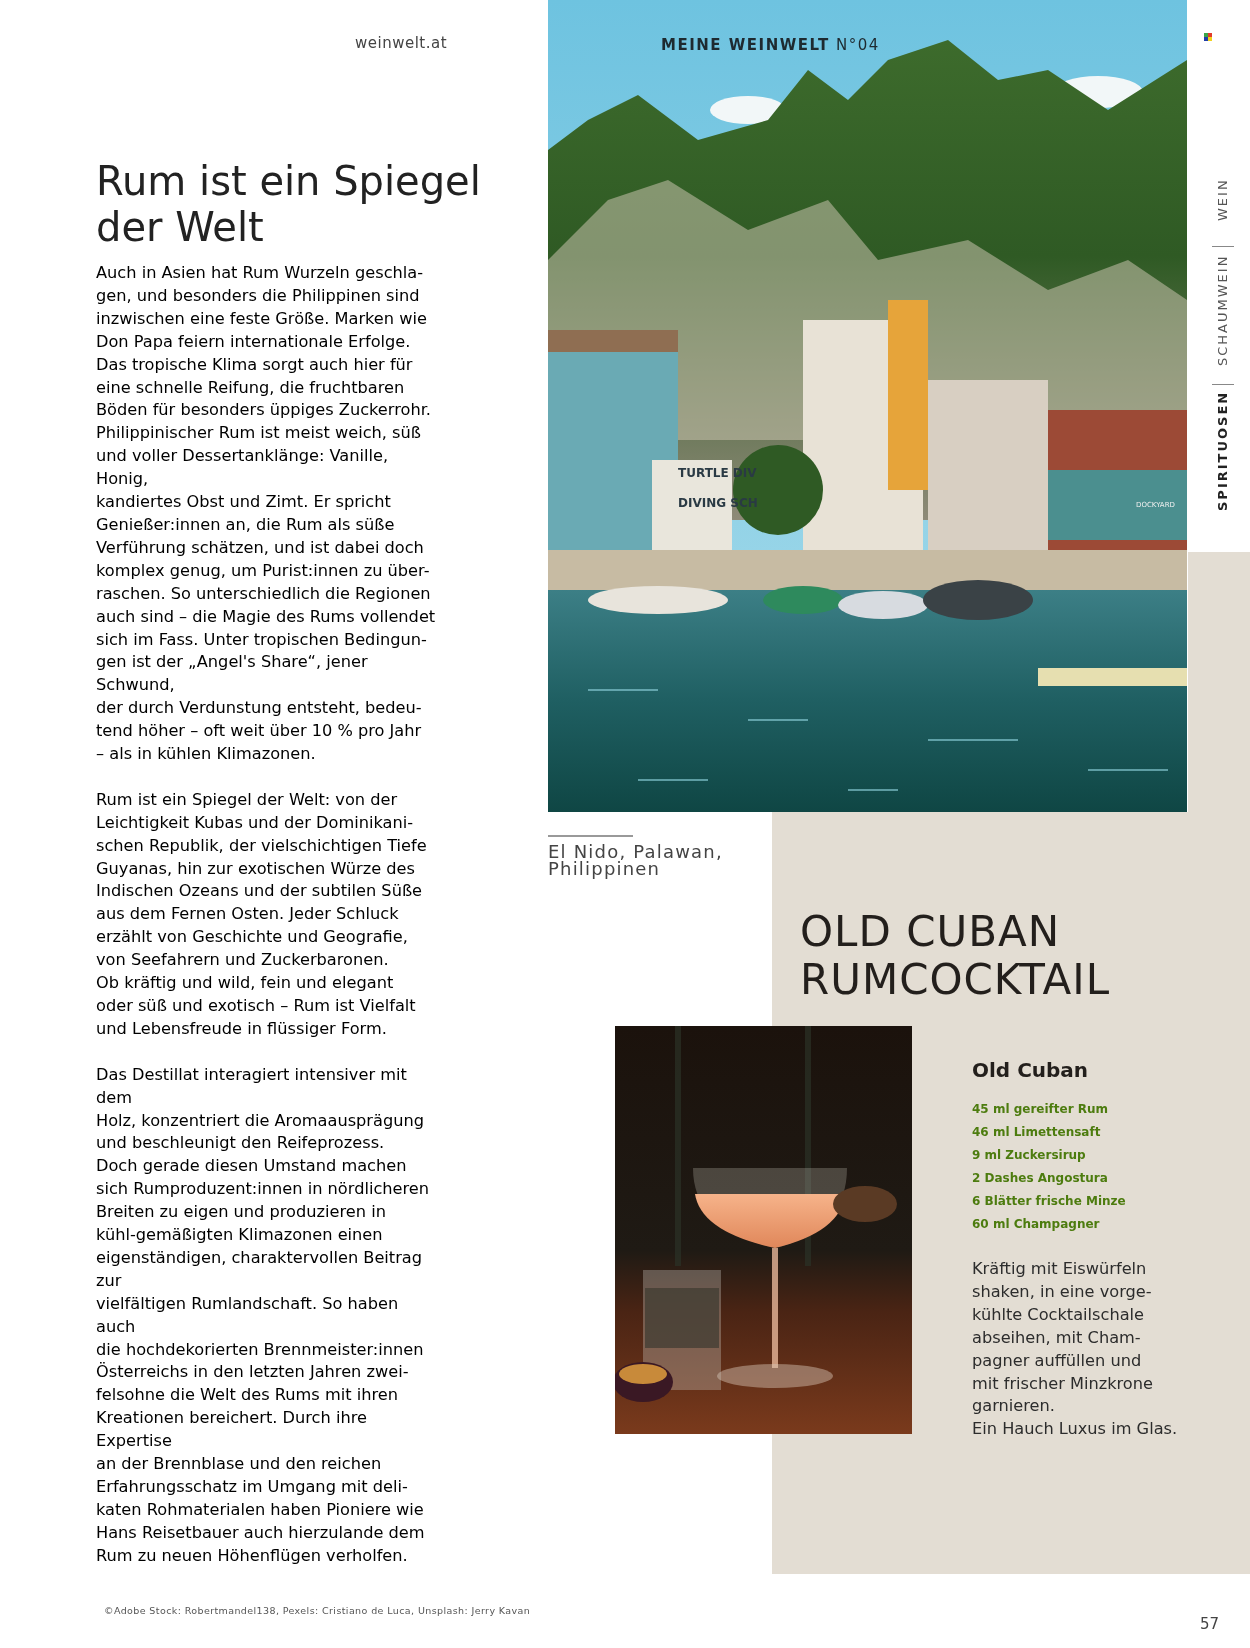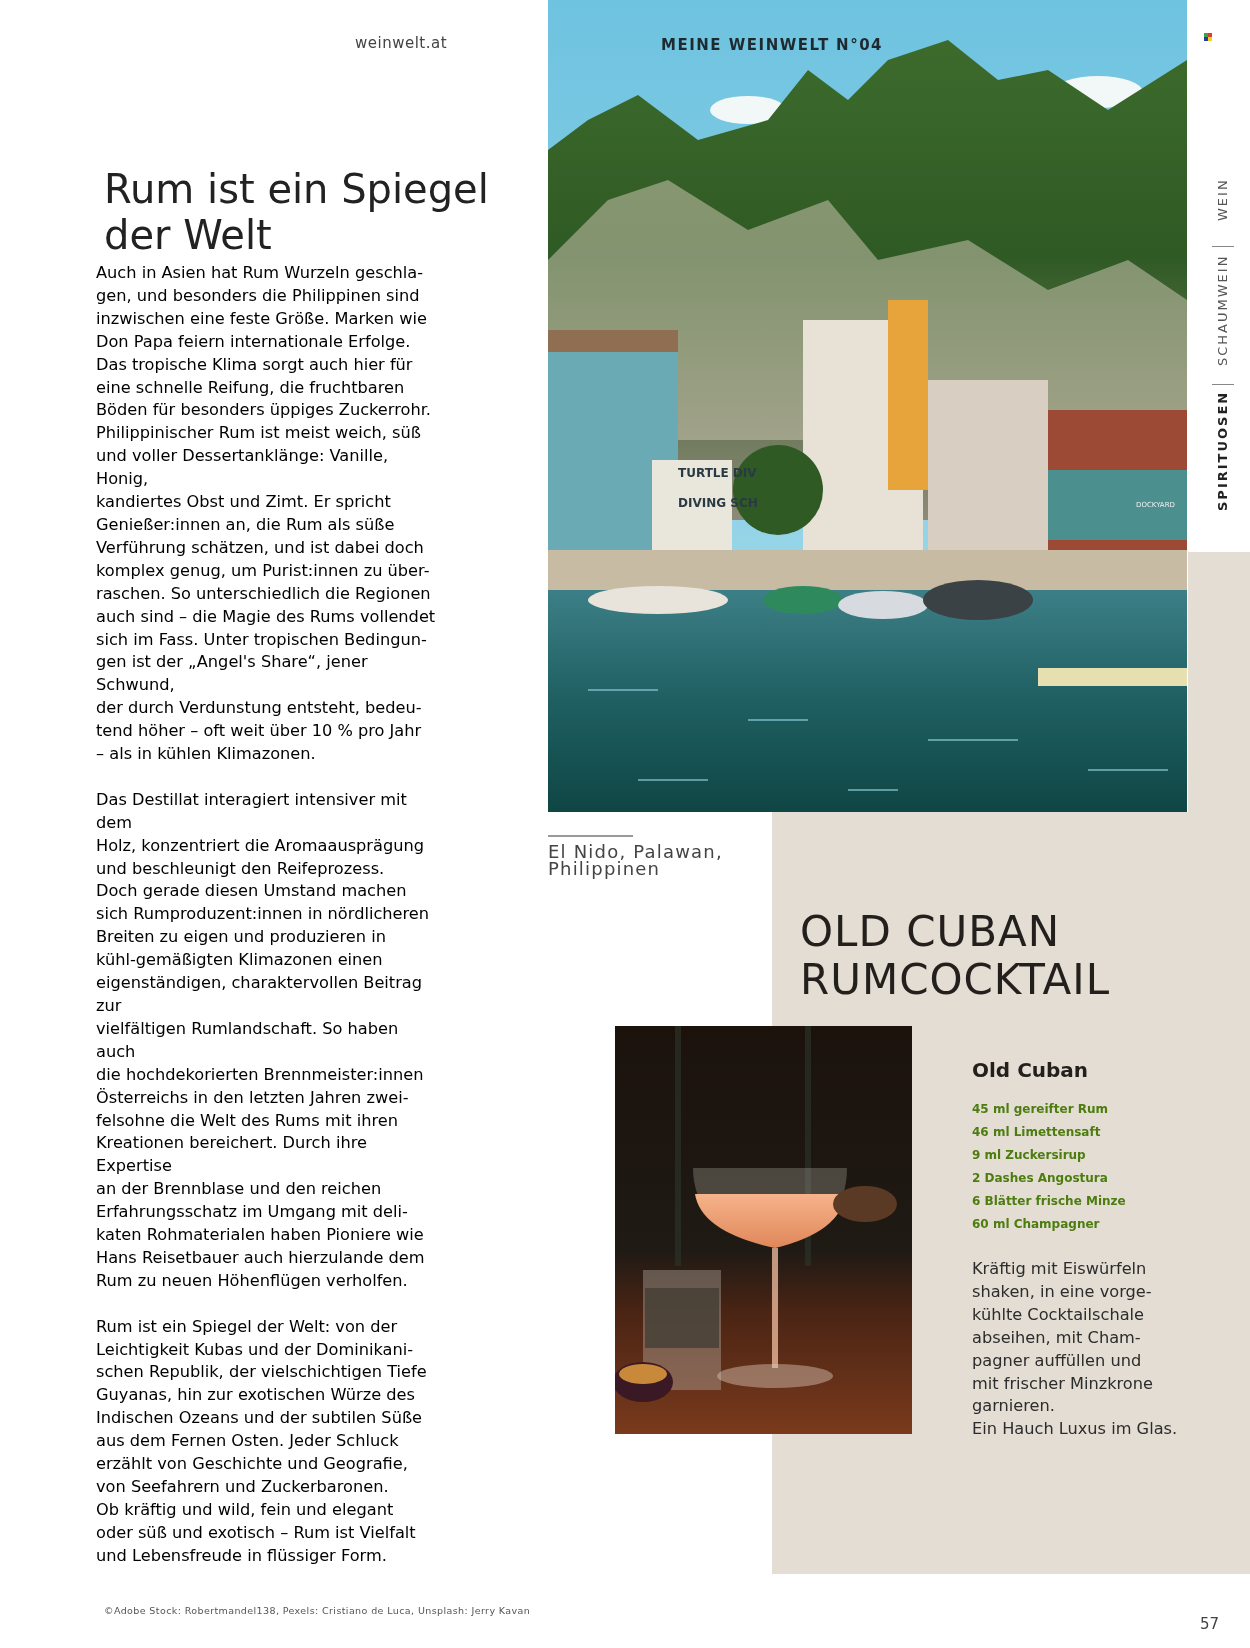--- a/index.html
+++ b/index.html
@@ -16,33 +16,33 @@
   #site-url { left:355px; top:34px; font-size:15px; letter-spacing:0.5px; color:#444; }
 
   
   #hero-photo { left:548px; top:0; width:647px; height:812px; overflow:hidden;
     background:
       linear-gradient(180deg, rgba(0,0,0,0) 0%, rgba(0,0,0,0) 100%);
   }
   #hero-photo svg { display:block; }
   #issue-label { left:661px; top:36px; font-size:15px; letter-spacing:1.5px; color:#1e2a30; }
   #issue-label b { font-weight:bold; }
-  #issue-label span.num { font-weight:bold; }
+  #issue-label span.num { font-weight:normal; }
 
   
   #tabs { left:1208px; top:170px; width:30px; height:360px; }
   .vtab { position:absolute; left:0; width:30px; writing-mode:vertical-rl; transform:rotate(180deg);
           font-size:13px; letter-spacing:2px; color:#555; text-align:center; line-height:30px; }
   .vtab.active { font-weight:bold; color:#222; }
   .vdiv { position:absolute; left:4px; width:22px; height:1px; background:#888; }
   #color-mark { left:1204px; top:33px; width:8px; height:8px; }
   #color-mark i { position:absolute; width:4px; height:4px; }
 
   
-  #headline { left:96px; top:158px; width:410px; font-size:40px; line-height:46px; color:#222; font-weight:normal; margin:8px; }
+  #headline { left:96px; top:158px; width:410px; font-size:40px; line-height:46px; color:#222; font-weight:normal; margin:0; }
   #body { left:96px; top:262px; width:345px; font-size:16.2px; line-height:22.9px; color:#000000; }
   #body p { margin:0 0 22.9px 0; white-space:pre-line; }
 
   
   #caption-rule { left:548px; top:835px; width:85px; height:2px; background:#999; }
   #caption { left:548px; top:843px; font-size:18px; line-height:17px; letter-spacing:1.2px; color:#444; white-space:pre-line; }
 
   
   #recipe-title { left:800px; top:908px; font-size:42px; line-height:48px; letter-spacing:1px; color:#231f1c; white-space:pre-line; }
   #cocktail-photo { left:615px; top:1026px; width:297px; height:408px; overflow:hidden; background:#1a0f0a; }
@@ -156,49 +156,49 @@
 Genießer:innen an, die Rum als süße
 Verführung schätzen, und ist dabei doch
 komplex genug, um Purist:innen zu über-
 raschen. So unterschiedlich die Regionen
 auch sind – die Magie des Rums vollendet
 sich im Fass. Unter tropischen Bedingun-
 gen ist der „Angel's Share“, jener Schwund,
 der durch Verdunstung entsteht, bedeu-
 tend höher – oft weit über 10 % pro Jahr
 – als in kühlen Klimazonen.</p>
+  <p>Rum ist ein Spiegel der Welt: von der
+Leichtigkeit Kubas und der Dominikani-
+schen Republik, der vielschichtigen Tiefe
+Guyanas, hin zur exotischen Würze des
+Indischen Ozeans und der subtilen Süße
+aus dem Fernen Osten. Jeder Schluck
+erzählt von Geschichte und Geografie,
+von Seefahrern und Zuckerbaronen.
+Ob kräftig und wild, fein und elegant
+oder süß und exotisch – Rum ist Vielfalt
+und Lebensfreude in flüssiger Form.</p>
   <p>Das Destillat interagiert intensiver mit dem
 Holz, konzentriert die Aromaausprägung
 und beschleunigt den Reifeprozess.
 Doch gerade diesen Umstand machen
 sich Rumproduzent:innen in nördlicheren
 Breiten zu eigen und produzieren in
 kühl-gemäßigten Klimazonen einen
 eigenständigen, charaktervollen Beitrag zur
 vielfältigen Rumlandschaft. So haben auch
 die hochdekorierten Brennmeister:innen
 Österreichs in den letzten Jahren zwei-
 felsohne die Welt des Rums mit ihren
 Kreationen bereichert. Durch ihre Expertise
 an der Brennblase und den reichen
 Erfahrungsschatz im Umgang mit deli-
 katen Rohmaterialen haben Pioniere wie
 Hans Reisetbauer auch hierzulande dem
 Rum zu neuen Höhenflügen verholfen.</p>
-  <p>Rum ist ein Spiegel der Welt: von der
-Leichtigkeit Kubas und der Dominikani-
-schen Republik, der vielschichtigen Tiefe
-Guyanas, hin zur exotischen Würze des
-Indischen Ozeans und der subtilen Süße
-aus dem Fernen Osten. Jeder Schluck
-erzählt von Geschichte und Geografie,
-von Seefahrern und Zuckerbaronen.
-Ob kräftig und wild, fein und elegant
-oder süß und exotisch – Rum ist Vielfalt
-und Lebensfreude in flüssiger Form.</p>
 </div>
 
 <div id="caption-rule" class="abs"></div>
 <div id="caption" class="abs">El Nido, Palawan,
 Philippinen</div>
 
 <div id="recipe-title" class="abs">OLD CUBAN
 RUMCOCKTAIL</div>
 
 <div id="cocktail-photo" class="abs">

